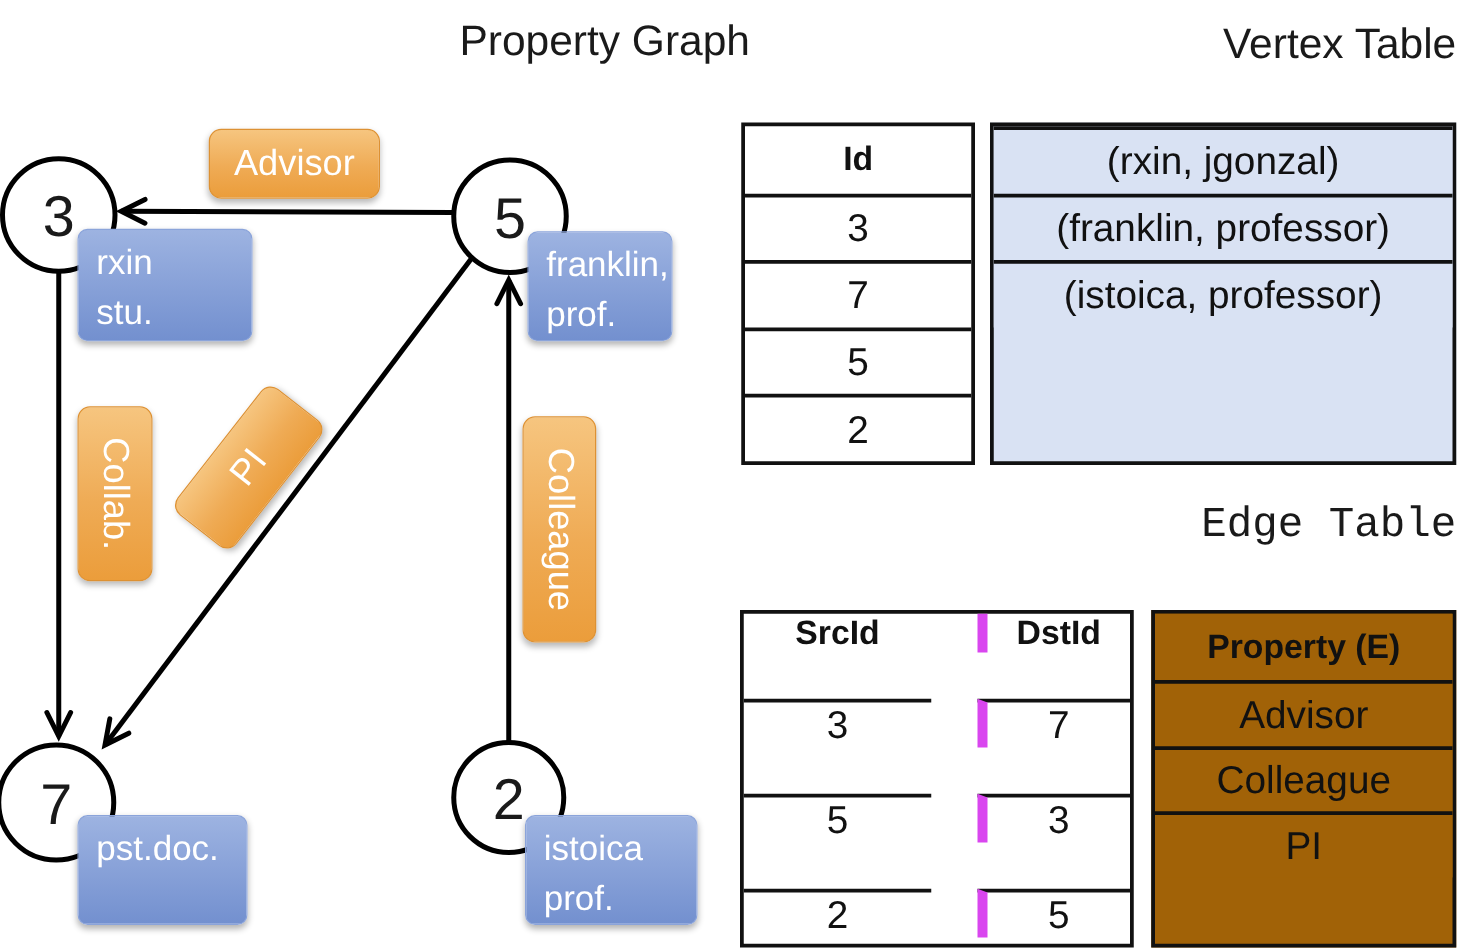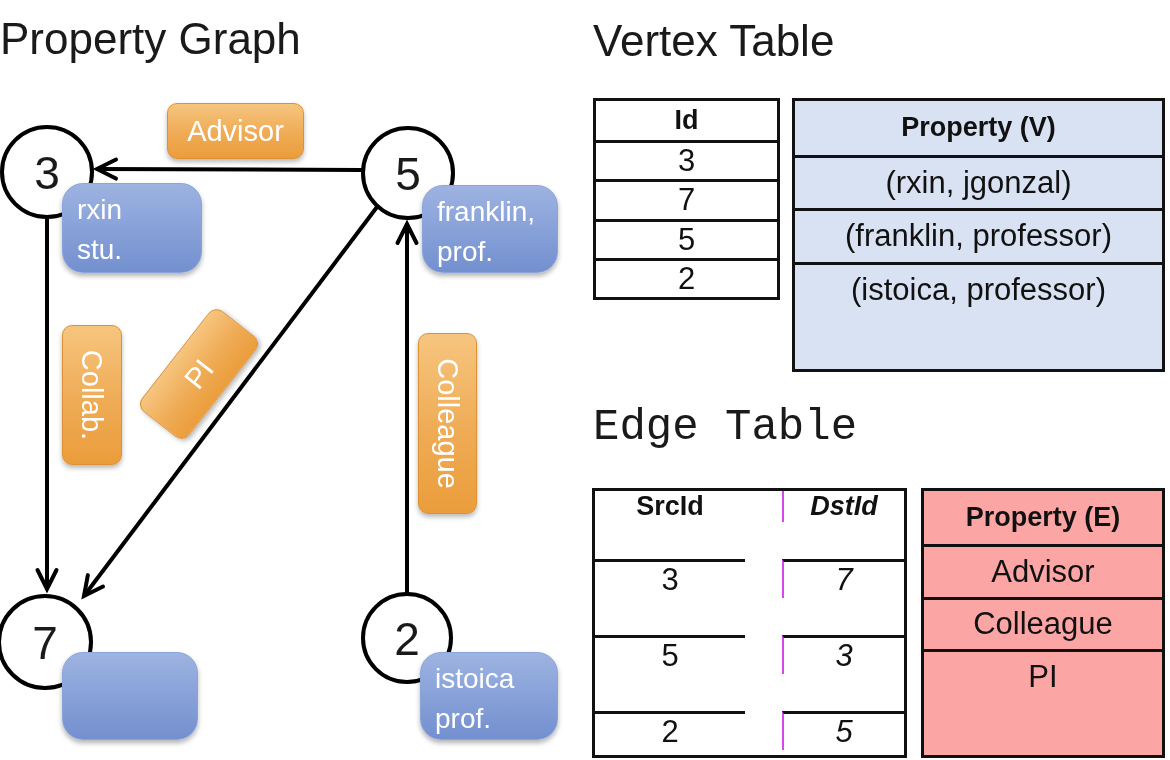--- a/index.html
+++ b/index.html
@@ -1,56 +1,56 @@
 <!DOCTYPE html>
 <html><head>
 <meta charset="utf-8">
 <style>
   html,body{margin:0;padding:0;background:#ffffff;}
   body{width:1170px;height:760px;position:relative;overflow:hidden;
        font-family:"Liberation Sans", sans-serif;color:#111;}
 
   
-  .big-title{position:absolute;text-align:left;font-size:44px;font-weight:400;
+  .big-title{position:absolute;text-align:right;font-size:34px;font-weight:400;
              letter-spacing:0px;color:#1a1a1a;white-space:nowrap;}
 
   
   #graph-panel{position:absolute;left:0;top:0;width:585px;height:760px;}
   #graph-svg{position:absolute;left:0;top:0;z-index:1;}
   .node-num{font-size:46px;fill:#1a1a1a;font-weight:400;}
 
   
   .elabel{position:absolute;z-index:2;border-radius:10px;
           background:linear-gradient(180deg,#f6c57f 0%,#efab55 55%,#eb9d3b 100%);
           border:1.5px solid #dd9133;
           box-shadow:0 3px 5px rgba(0,0,0,0.28);
           color:#ffffff;display:flex;align-items:center;justify-content:center;
           font-size:29px;}
   .vwrap{position:relative;width:100%;height:100%;}
   .vtext{position:absolute;display:flex;align-items:center;justify-content:center;
          transform:rotate(90deg);}
 
   
-  .vprop{position:absolute;z-index:2;border-radius:21px;
+  .vprop{position:absolute;z-index:2;border-radius:8px;
          background:linear-gradient(180deg,#9db3e1 0%,#8aa3d9 45%,#7390cf 100%);
          border:1.5px solid #8ba4da;
          box-shadow:0 3px 5px rgba(0,0,0,0.3);
          color:#ffffff;font-size:28px;line-height:40px;
          padding:6px 0 0 14px;box-sizing:border-box;}
 
   
   .tbl-part{position:absolute;box-sizing:border-box;border:3px solid #111;
             display:grid;background:#fff;}
   .cell{display:flex;align-items:center;justify-content:center;
         font-size:31px;box-sizing:border-box;}
   .cell.hdr{font-weight:700;font-size:27px;}
   .rowline{border-top:3px solid #111;}
-  .colline{border-left:2px solid #d946ef;font-style:italic;}
+  .colline{border-left:8px solid #d946ef;}
   .bluebg{background:#d9e2f3;}
-  .tanbg{background:#fca5a5;}
+  .tanbg{background:#a16207;}
 </style>
 </head>
 <body>
 
 <div id="graph-panel">
 
   <div class="big-title" style="left:0;top:14px;width:600px;">Property Graph</div>
 
   <svg id="graph-svg" width="585" height="760" viewBox="0 0 585 760">
     <defs>
@@ -98,44 +98,44 @@
   <div class="elabel" style="left:418px;top:333px;width:57px;height:179px;">
     <div class="vwrap">
         <div class="vtext" style="width:179px;height:57px;left:-61px;top:61px;">Colleague</div>
       </div>
   </div>
 
   <div class="vprop" style="left:62px;top:183px;width:140px;height:90px;">
     <div>rxin</div>
     <div>stu.</div>
   </div>
-  <div class="vprop" style="left:422px;top:185px;width:136px;height:88px;">
+  <div class="vprop" style="left:422px;top:185px;width:116px;height:88px;">
     <div>franklin,</div>
     <div>prof.</div>
   </div>
   <div class="vprop" style="left:62px;top:652px;width:136px;height:88px;">
+    <div>pst.doc.</div>
   </div>
   <div class="vprop" style="left:420px;top:652px;width:138px;height:88px;">
     <div>istoica</div>
     <div>prof.</div>
   </div>
 </div>
 
 <div class="big-title" style="left:593px;top:16px;width:572px;">Vertex Table</div>
 
-<div class="tbl-part" style="left:593px;top:98px;width:187px;height:202px;grid-template-rows:repeat(5,1fr);">
+<div class="tbl-part" style="left:593px;top:98px;width:187px;height:274px;grid-template-rows:repeat(5,1fr);">
   <div class="cell hdr">Id</div>
   <div class="cell rowline">3</div>
   <div class="cell rowline">7</div>
   <div class="cell rowline">5</div>
   <div class="cell rowline">2</div>
 </div>
 
 <div class="tbl-part bluebg" style="left:792px;top:98px;width:373px;height:274px;grid-template-rows:repeat(5,1fr);">
-  <div class="cell hdr bluebg">Property (V)</div>
   <div class="cell rowline bluebg">(rxin, jgonzal)</div>
   <div class="cell rowline bluebg">(franklin, professor)</div>
   <div class="cell rowline bluebg">(istoica, professor)</div>
 </div>
 
 <div class="big-title" style="left:593px;top:402px;width:572px;font-family:Liberation Mono, monospace;">Edge Table</div>
 
 <div class="tbl-part" style="left:592px;top:488px;width:315px;height:270px;grid-template-columns:150px 1fr;grid-template-rows:repeat(5,1fr);gap:37px;">
   <div class="cell hdr">SrcId</div>
   <div class="cell hdr colline">DstId</div>

